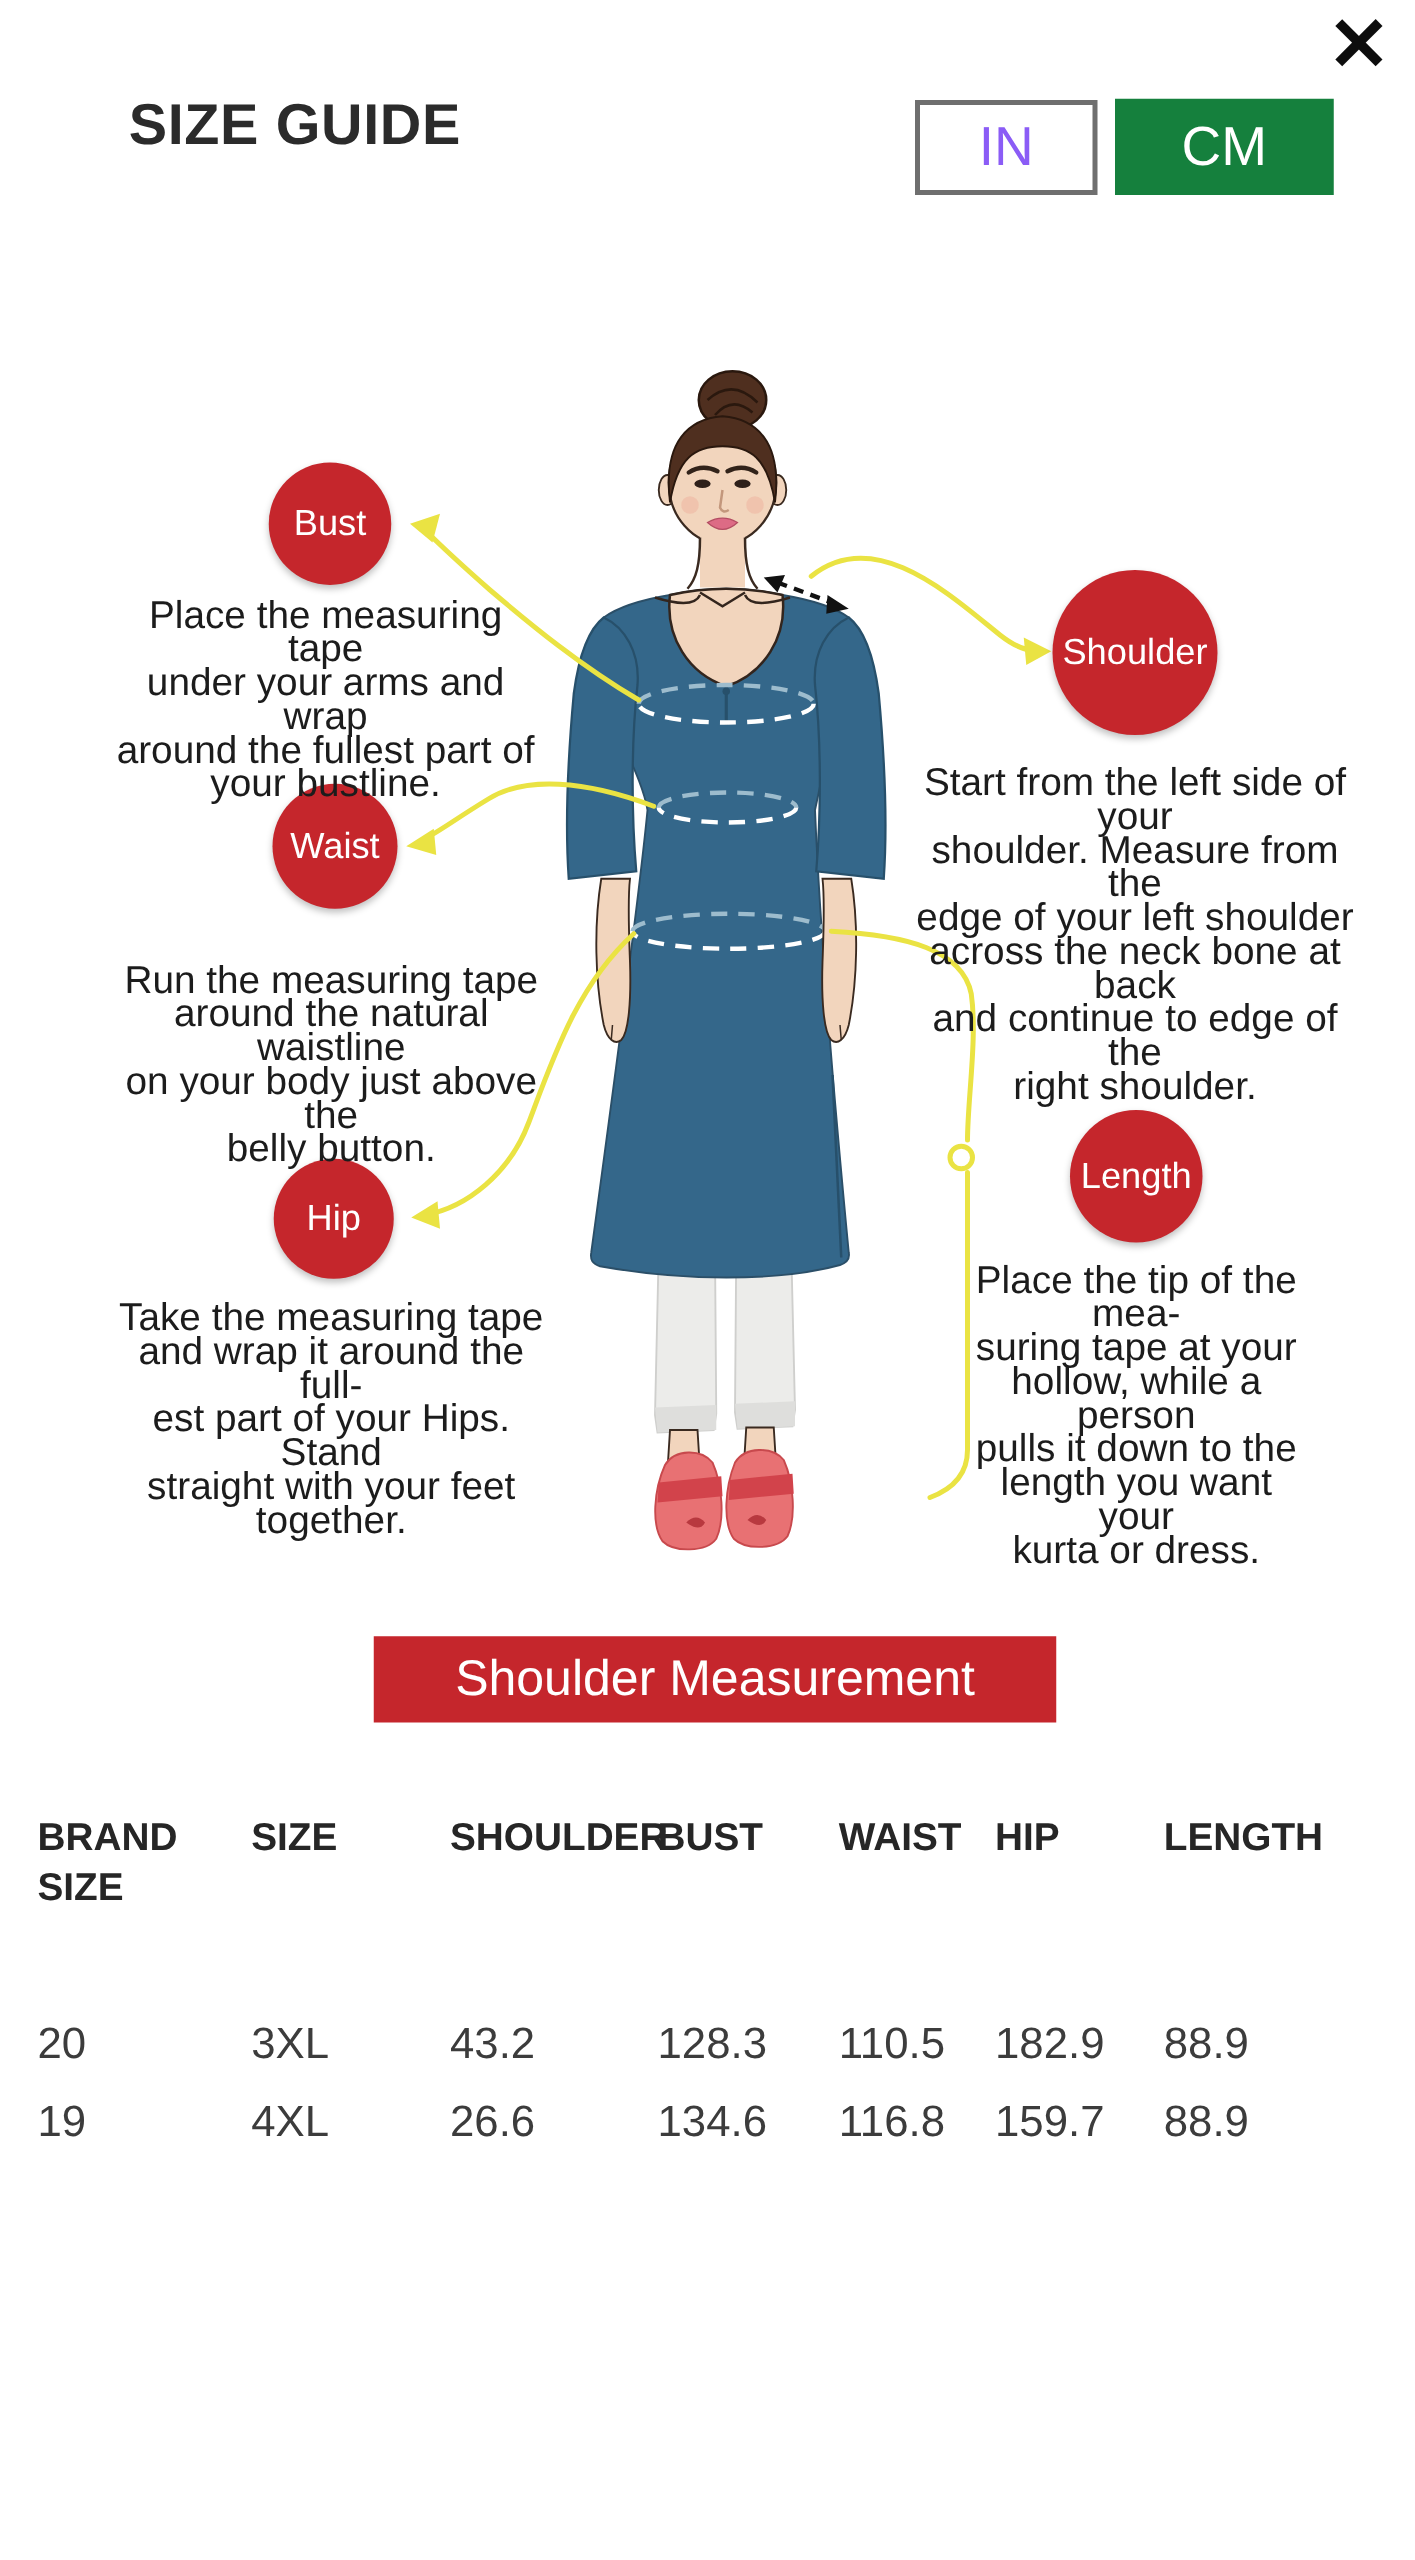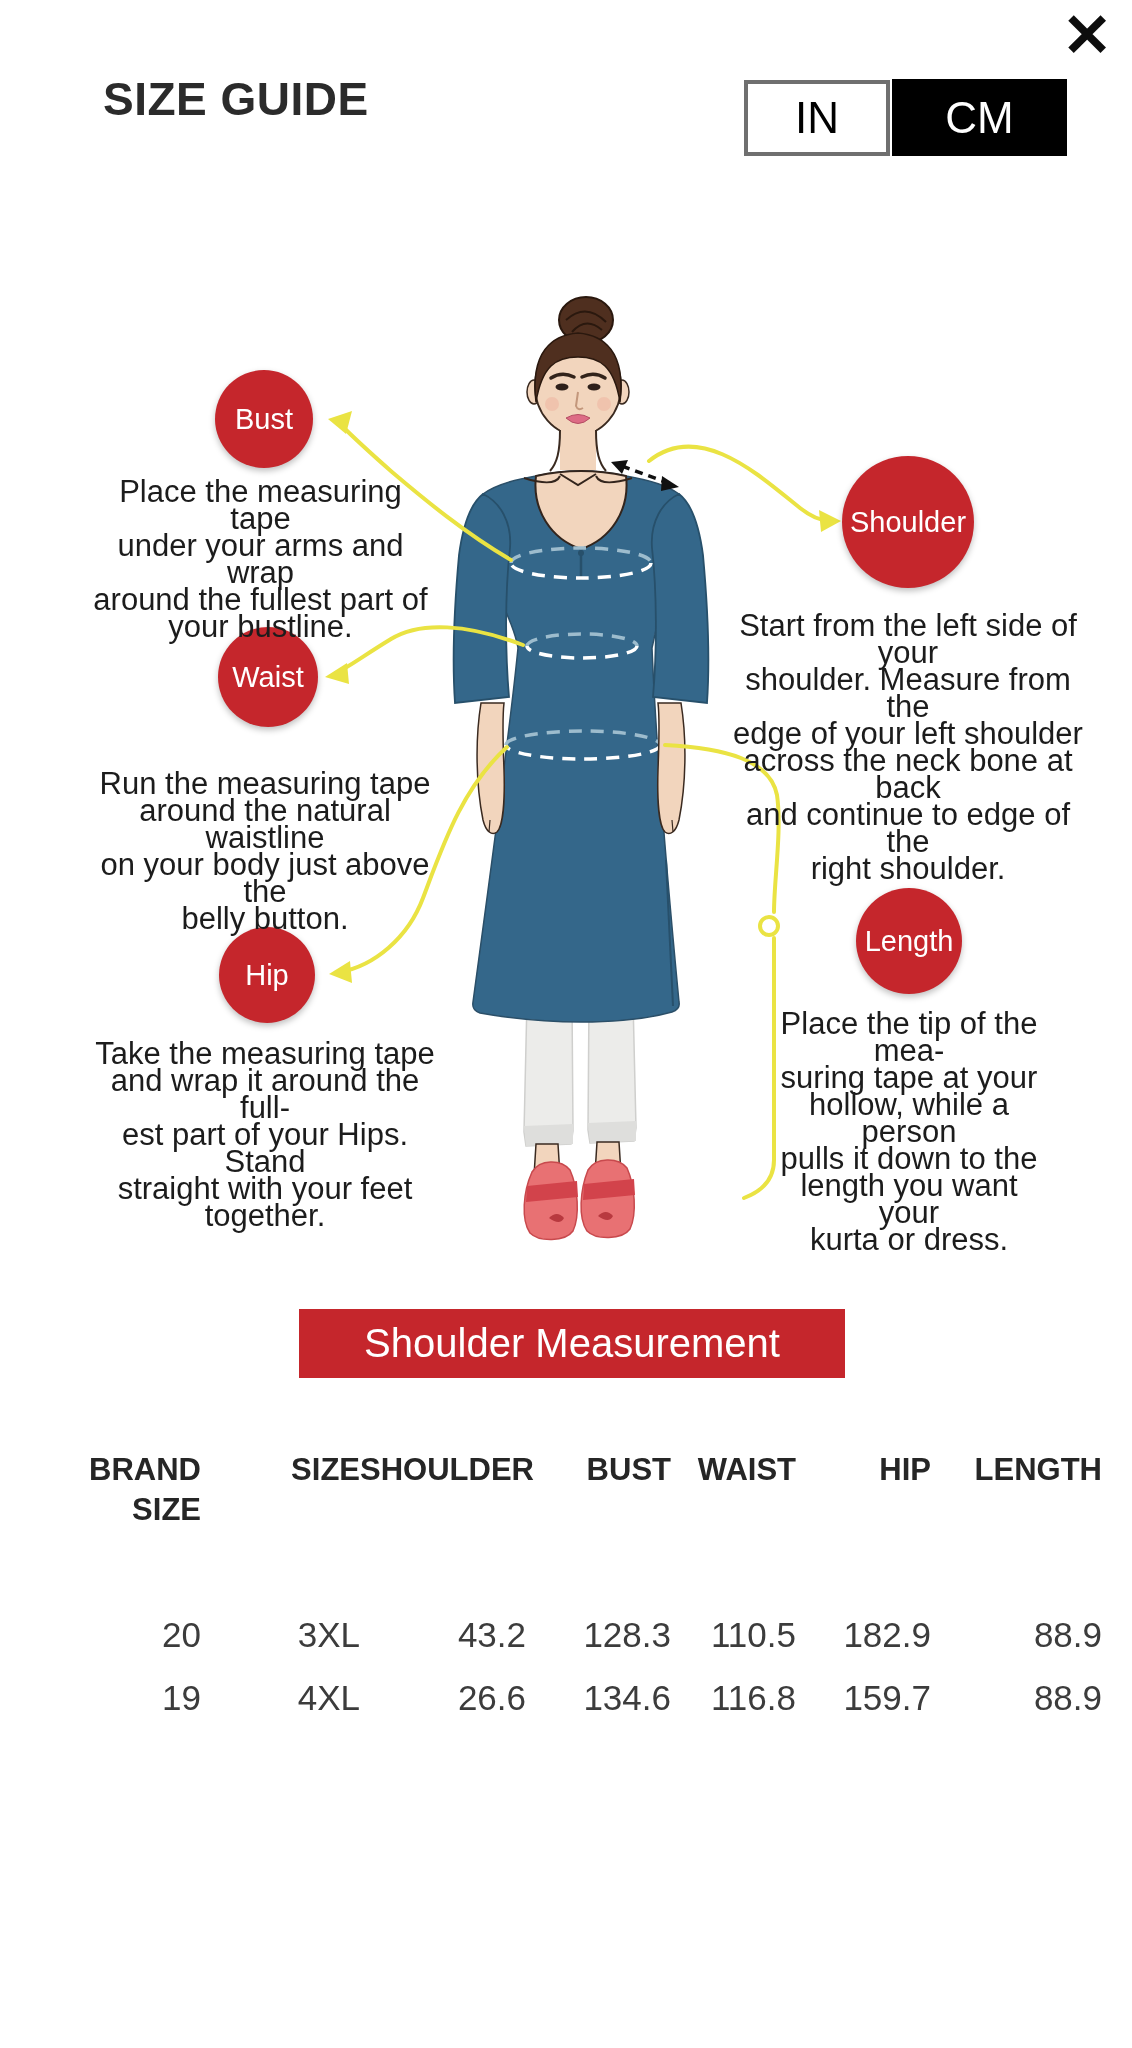--- a/index.html
+++ b/index.html
@@ -4,22 +4,22 @@
 <style>
   html,body{margin:0;padding:0;background:#ffffff;}
   .stage{
     position:relative;width:1132px;height:2048px;background:#ffffff;overflow:hidden;
     font-family:"Liberation Sans", sans-serif;color:#1f1f1f;
   }
   .abs{position:absolute;}
   
   .title{left:60px;top:72px;font-size:46px;font-weight:800;letter-spacing:.5px;color:#2b2b2b;margin-left:43px;}
   .unit-btn{display:flex;align-items:center;justify-content:center;font-size:44px;box-sizing:border-box;}
-  .btn-in{left:732px;top:80px;width:146px;height:76px;background:#ffffff;border:4px solid #6f6f6f;color:#000000;margin-left:12px;}
-  .btn-cm{left:892px;top:79px;width:175px;height:77px;background:#000000;color:#ffffff;}
+  .btn-in{left:732px;top:80px;width:146px;height:76px;background:#ffffff;border:4px solid #6f6f6f;color:#8b5cf6;}
+  .btn-cm{left:892px;top:79px;width:175px;height:77px;background:#15803d;color:#ffffff;}
   .close-btn{left:1062px;top:6px;font-size:60px;font-weight:900;color:#0d0d0d;line-height:60px;cursor:pointer;}
   
   .callout-circle{border-radius:50%;background:#c5262c;color:#ffffff;display:flex;align-items:center;justify-content:center;
     font-size:29px;box-shadow:0 3px 6px rgba(0,0,0,.25);}
   .c-bust{left:215px;top:370px;width:98px;height:98px;}
   .c-waist{left:218px;top:627px;width:100px;height:100px;}
   .c-hip{left:219px;top:927px;width:96px;height:96px;}
   .c-shoulder{left:842px;top:456px;width:132px;height:132px;}
   .c-length{left:856px;top:888px;width:106px;height:106px;}
   
@@ -27,21 +27,21 @@
   .t-bust{left:88px;top:478px;width:345px;}
   .t-waist{left:80px;top:746px;width:370px;margin-top:24px;}
   .t-hip{left:95px;top:1040px;width:340px;}
   .t-shoulder{left:733px;top:612px;width:350px;}
   .t-length{left:768px;top:1010px;width:282px;}
   
   .banner{left:299px;top:1309px;width:546px;height:69px;background:#c5262c;color:#ffffff;
     display:flex;align-items:center;justify-content:center;font-size:40px;}
   
   .size-table{left:30px;width:1072px;display:flex;}
-  .size-table .cell{text-align:right;}
+  .size-table .cell{text-align:left;}
   .hdr{top:1450px;}
   .hdr .cell{font-size:31px;font-weight:bold;color:#262626;line-height:40px;}
   .row1{top:1615px;}
   .row2{top:1678px;}
   .drow .cell{font-size:35px;color:#3c3c3c;}
   .w0{width:171px;}.w1{width:159px;}.w2{width:166px;}.w3{width:145px;}.w4{width:125px;}.w5{width:135px;}.w6{width:171px;}
   svg{display:block;}
 </style>
 </head>
 <body>

